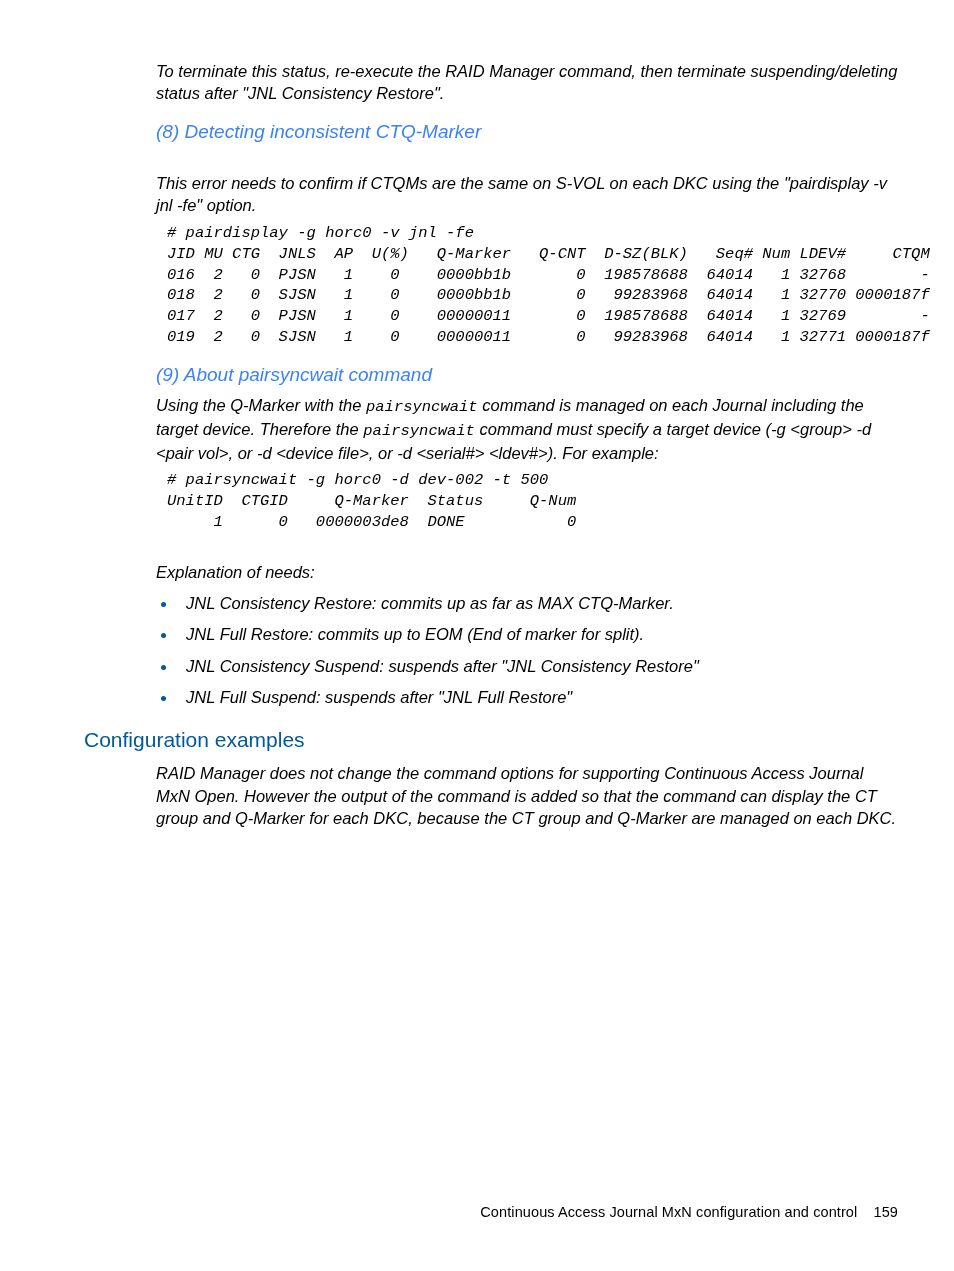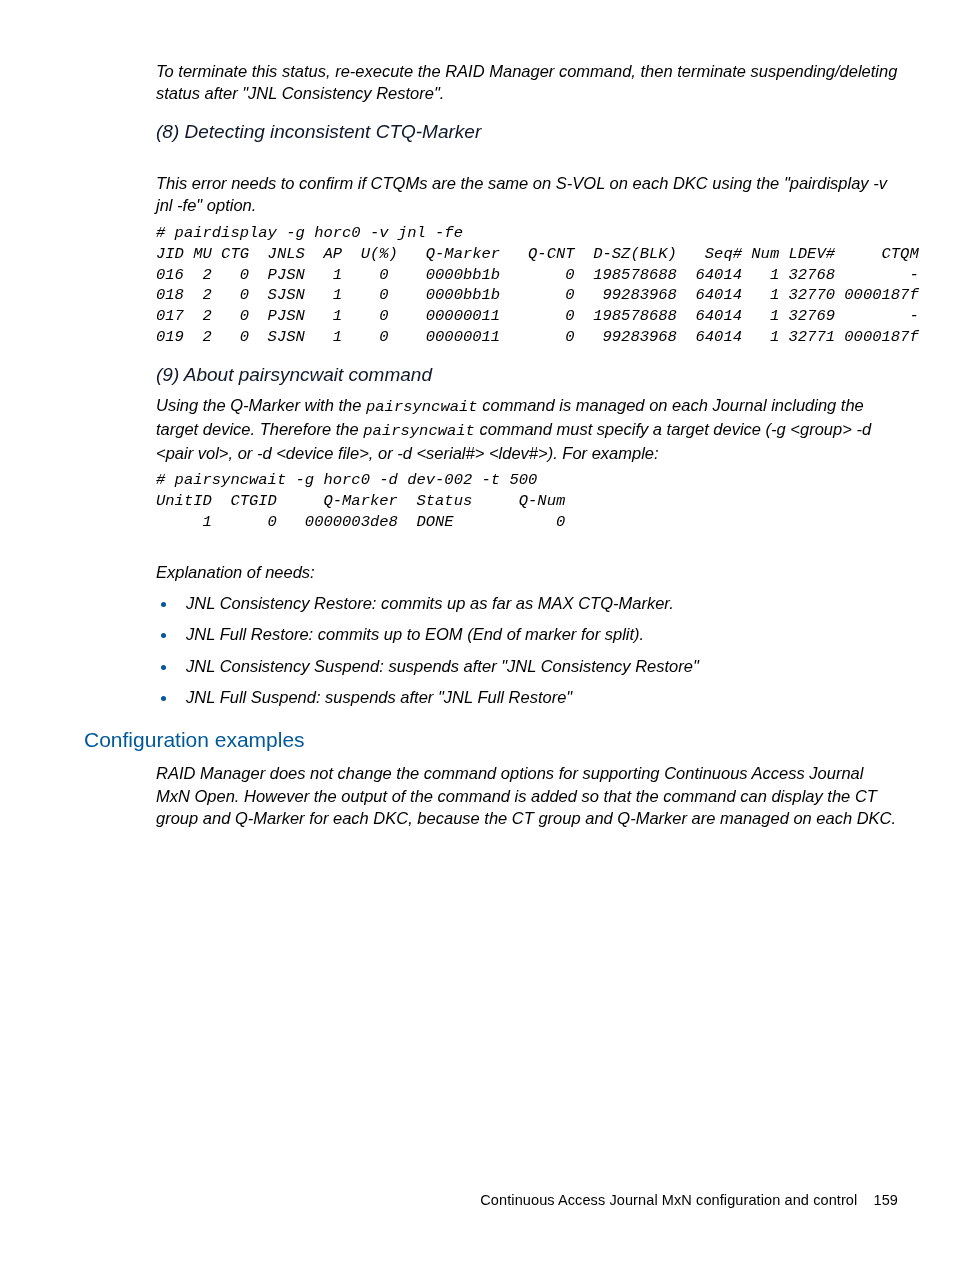--- a/index.html
+++ b/index.html
@@ -20,57 +20,57 @@
     height: 100%;
     position: relative;
   }
   .body-indent {
     margin-left: 72px;
     font-style: italic;
   }
   p { margin: 0 0 6px 0; }
   .para-spacer { margin-top: 28px; }
   .h3 {
-    color: #0f172a;
+    color: #3b82f6;
     font-size: 19px;
     font-weight: 400;
     margin: 14px 0 6px 0;
   }
   .h2 {
     color: #00599a;
     font-size: 21px;
     font-weight: 400;
     margin: 18px 0 8px 0;
   }
   .mono {
     font-family: "Courier New", Courier, monospace;
     font-size: 15.5px;
     white-space: pre;
     line-height: 1.35;
-    margin: 6px 0 10px 0;
+    margin: 6px 0 10px 11px;
   }
   .mono-inline {
     font-family: "Courier New", Courier, monospace;
     font-size: 15.5px;
   }
   ul.terms {
     margin: 8px 0 0 0;
     padding-left: 22px;
   }
   ul.terms li {
     padding-left: 8px;
     margin-bottom: 8px;
   }
   ul.terms li::marker {
     color: #00599a;
     font-size: 18px;
   }
   .footer {
     position: absolute;
-    bottom: 60px;
+    bottom: 48px;
     right: 56px;
     font-size: 14.5px;
     letter-spacing: 0.1px;
   }
   .footer .pnum { margin-left: 12px; }
 </style>
 </head>
 <body>
 
 <div class="page">

